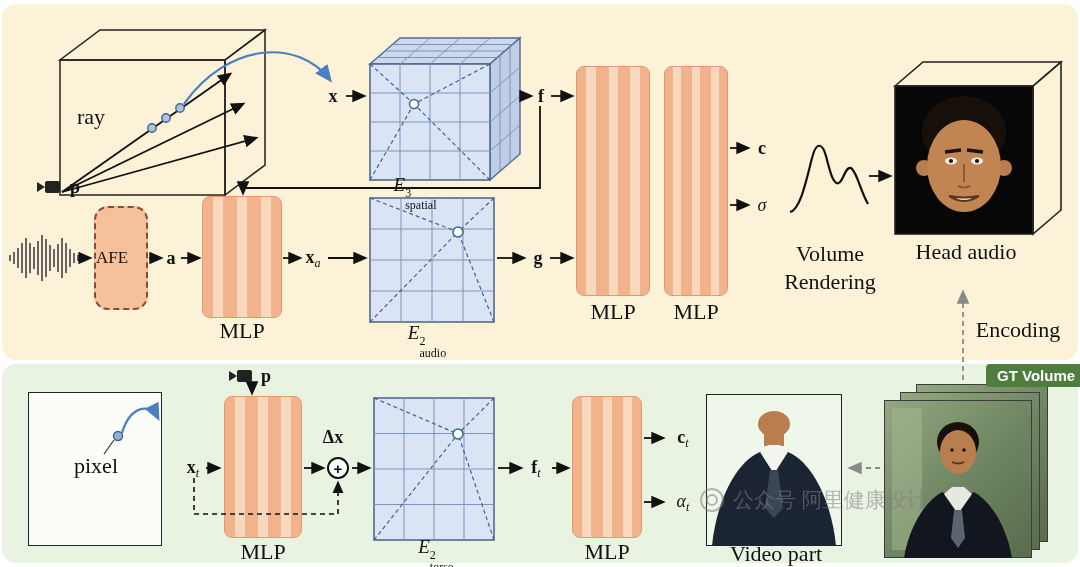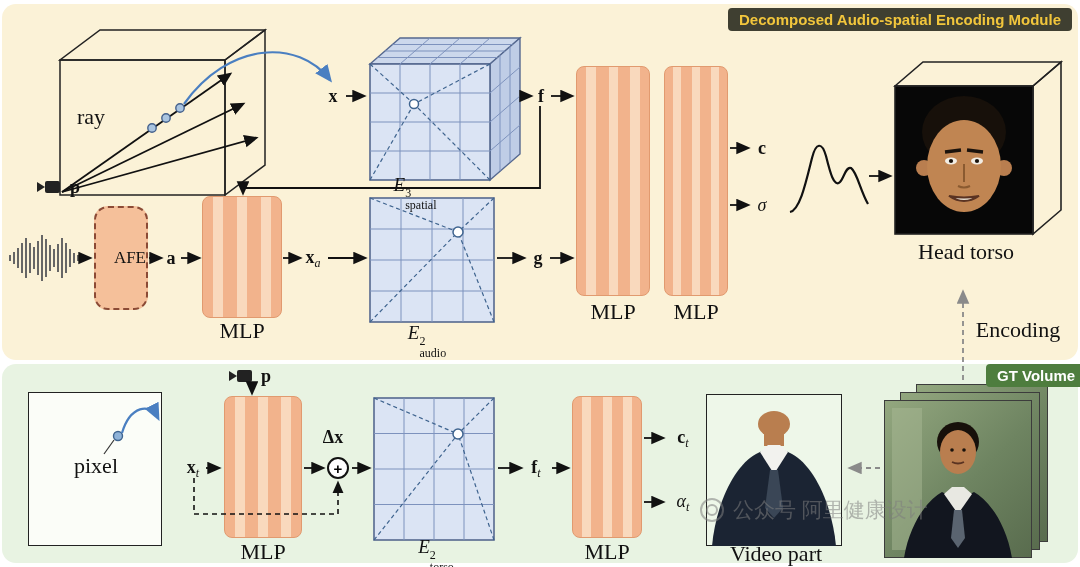--- a/index.html
+++ b/index.html
@@ -14,42 +14,41 @@
   .it{font-style:italic}
   sub{font-size:12px;font-style:italic}
   .supsub{display:inline-flex;flex-direction:column;align-items:flex-start;font-size:12px;line-height:1;vertical-align:-0.5em;font-style:normal}
   .supsub .sb{font-style:normal}
   .badge{position:absolute;font-family:"Liberation Sans",sans-serif;font-weight:700;font-size:15px;padding:3px 11px;border-radius:4px;z-index:5;white-space:nowrap}
   .badge-gold{background:#3f3f31;color:#f2c63c}
   .badge-green{background:#4e7d3e;color:#fff}
   .mlp{position:absolute;z-index:2;border-radius:8px;border:1px solid #e19a6f;
        background:linear-gradient(90deg,#f2b38c 0%,#f2b38c 13%,#f9d9bd 13%,#f9d9bd 26%,#f2b38c 26%,#f2b38c 44%,#f9d9bd 44%,#f9d9bd 57%,#f2b38c 57%,#f2b38c 74%,#f9d9bd 74%,#f9d9bd 87%,#f2b38c 87%)}
   .afe{position:absolute;z-index:2;border:2.5px dashed #8b4a35;border-radius:14px;background:#f5c09a;
-       display:flex;align-items:center;justify-content:flex-end;font-size:17px;color:#111}
+       display:flex;align-items:center;justify-content:flex-start;font-size:17px;color:#111}
   .plus{position:absolute;width:22px;height:22px;border:2px solid #111;border-radius:50%;background:#fff;
         display:flex;align-items:center;justify-content:center;font-weight:700;font-size:15px;z-index:4;font-family:"Liberation Sans",sans-serif}
   .boxframe{position:absolute;z-index:2;border:1.6px solid #222;background:#fbfdf8}
   .torsobox{position:absolute;z-index:2;border:1.6px solid #222;background:#eef7e9}
   .frame{position:absolute;border:1.5px solid #3c3c3c;background:linear-gradient(135deg,#93a77f,#6e8461 55%,#596c4e)}
   .wm{position:absolute;z-index:6;display:flex;align-items:center;gap:9px;color:rgba(125,125,125,0.55);
       font-family:"Liberation Sans",sans-serif;font-size:21px}
   .wm-icon{width:24px;height:24px;border:2px solid rgba(125,125,125,0.55);border-radius:50%;
       display:flex;align-items:center;justify-content:center}
   .wm-icon::after{content:"";width:8px;height:8px;border:2px solid rgba(125,125,125,0.55);border-radius:50%}
   .wrap{white-space:normal;line-height:1.25}
 </style>
 </head>
 <body>
 
 <div class="canvas">
 
   <div class="panel" style="left:2px;top:4px;width:1076px;height:356px;background:#fbf2d7"></div>
   <div class="panel" style="left:2px;top:364px;width:1076px;height:199px;background:#e8f3e2"></div>
 
-  <div class="badge badge-gold" style="right:8px;top:8px">Decomposed Audio-spatial Encoding Module</div>
   <div class="badge badge-green" style="left:986px;top:364px">GT Volume</div>
 
   <svg class="shape" style="left:55px;top:25px" width="215" height="175" viewBox="0 0 215 175">
     <g fill="none" stroke="#222" stroke-width="1.5">
       <rect x="5" y="35" width="165" height="135"></rect>
       <polygon points="5,35 170,35 210,5 45,5"></polygon>
       <polygon points="170,35 210,5 210,140 170,170"></polygon>
     </g>
   </svg>
 
@@ -266,21 +265,22 @@
         <span class="sb">audio</span>
       </span>
   </div>
 
   <div class="lbl vec" style="left:538px;top:258px">g</div>
   <div class="lbl sm" style="left:613px;top:312px">MLP</div>
   <div class="lbl sm" style="left:696px;top:312px">MLP</div>
   <div class="lbl vec" style="left:762px;top:148px">c</div>
   <div class="lbl it" style="left:762px;top:205px">σ</div>
 
-  <div class="lbl sm" style="left:966px;top:252px">Head torso</div>
+  <div class="lbl sm wrap" style="left:830px;top:267px;width:100px;white-space:normal">Volume Rendering</div>
+  <div class="lbl sm" style="left:966px;top:252px">Head audio</div>
   <div class="lbl sm" style="left:1018px;top:330px">Encoding</div>
 
   <div class="lbl sm" style="left:96px;top:466px">pixel</div>
 
   <div class="lbl" style="left:193px;top:469px">
     <span class="vec">x</span><sub>t</sub>
   </div>
 
   <div class="lbl vec" style="left:266px;top:376px">p</div>
   <div class="lbl sm" style="left:263px;top:552px">MLP</div>
@@ -301,18 +301,18 @@
 
   <div class="lbl" style="left:683px;top:439px">
     <span class="vec">c</span><sub>t</sub>
   </div>
   <div class="lbl" style="left:683px;top:503px">
     <span class="it">α</span><sub>t</sub>
   </div>
 
   <div class="lbl sm" style="left:776px;top:554px">Video part</div>
 
-  <div class="wm" style="left:700px;top:496px">
+  <div class="wm" style="left:700px;top:486px">
     <span class="wm-icon"></span>
     <span>公众号 阿里健康设计</span>
   </div>
 
 </div>
 
 </body></html>

